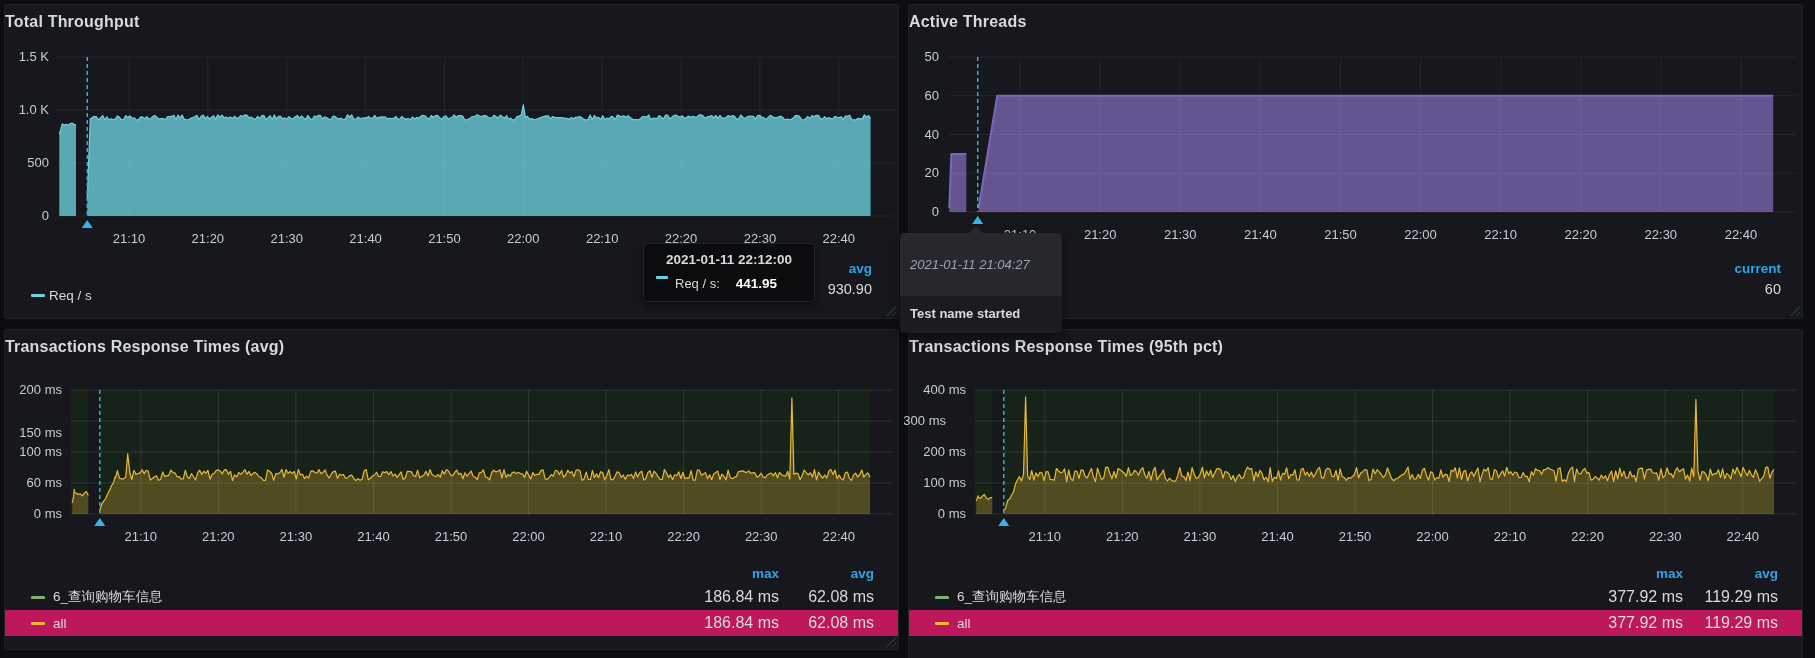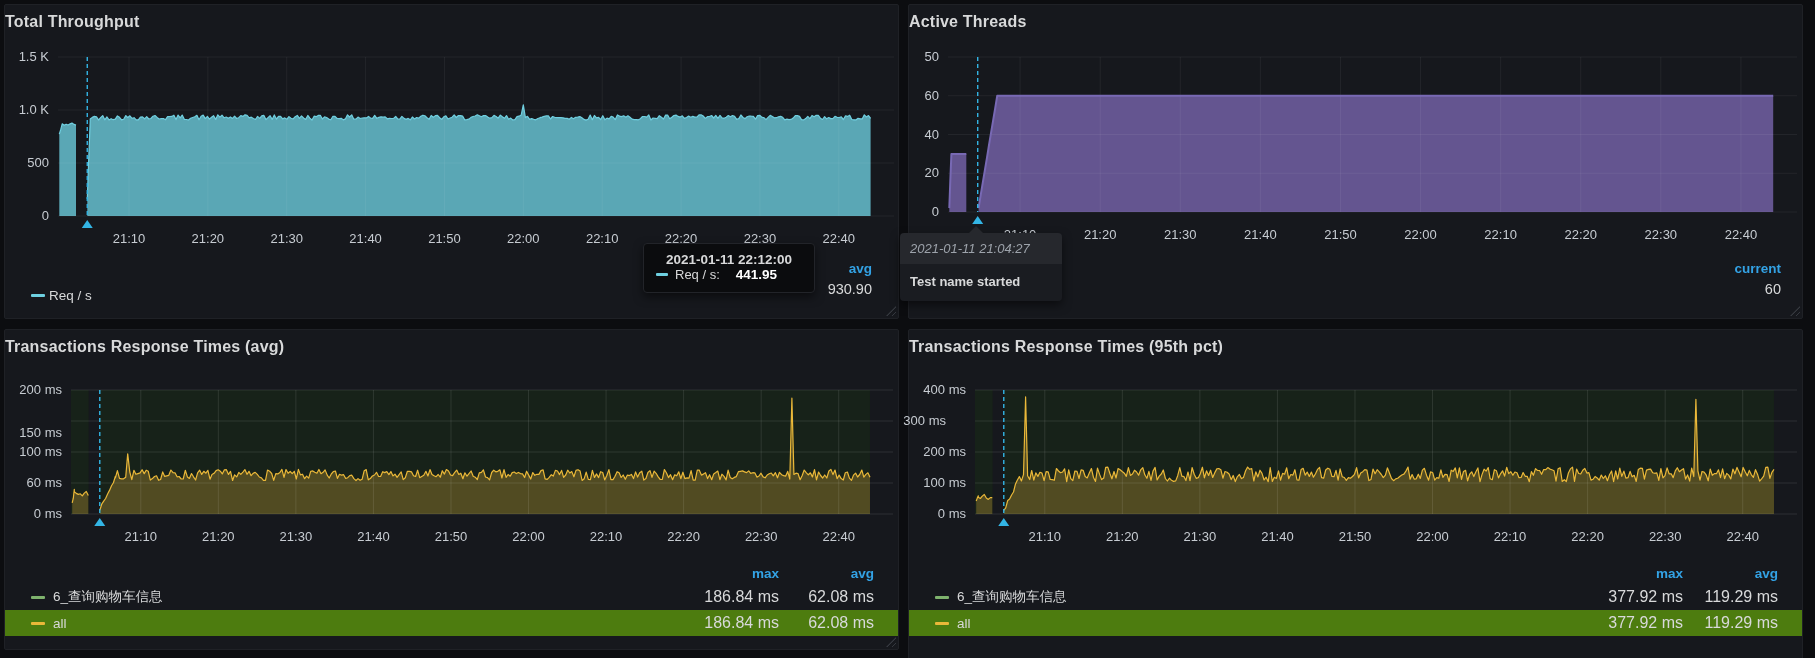--- a/index.html
+++ b/index.html
@@ -29,40 +29,40 @@
   #panel-0 .legend-right { right:26px; }
   #panel-1 .legend-right { right:21px; }
   .legend-stat-header { font-size:13.5px; font-weight:bold; color:#33a2e5; cursor:pointer; }
   .legend-stat-value { font-size:14.5px; color:#d8d9da; margin-top:5px; }
 
   
   .legend-table { position:absolute; left:0; right:0; top:232px; }
   .lg-header { display:flex; justify-content:flex-end; height:22px; align-items:center; padding-right:24px; }
   .lg-header span { width:95px; text-align:right; font-size:13.5px; font-weight:bold; color:#33a2e5; cursor:pointer; }
   .lg-row { display:flex; align-items:center; height:26px; padding:0 24px 0 26px; }
-  .lg-row.highlight { background:#4d7c0f; }
+  .lg-row.highlight { background:#be185d; }
   .lg-name { flex:1; display:flex; align-items:center; gap:8px; font-size:13.5px; color:#d8d9da; cursor:pointer; }
   .lg-val { width:95px; text-align:right; font-size:16px; color:#d8d9da; }
 
   
   .tooltip-data { position:absolute; left:643px; top:243px; width:172px; z-index:20;
                   background:#0b0c0e; border:1px solid #222429; border-radius:4px;
                   padding:8px 12px 10px 12px; box-shadow:0 4px 10px rgba(0,0,0,.5); }
   .tt-time { text-align:center; font-size:13.5px; font-weight:bold; color:#d8d9da; }
-  .tt-row { display:flex; align-items:center; }
+  .tt-row { display:flex; align-items:flex-start; margin-top:9px; }
   .tt-dash { width:12px; height:3px; border-radius:1px; margin-right:7px; }
   .tt-series { font-size:13px; color:#d8d9da; }
   .tt-val { font-size:13.5px; font-weight:bold; color:#ffffff; margin-left:16px; }
 
   .tooltip-annot { position:absolute; left:900px; top:233px; width:162px; z-index:20;
                    border-radius:4px; overflow:visible; box-shadow:0 4px 10px rgba(0,0,0,.5); }
   .ta-caret { position:absolute; left:69px; top:-7px; width:0; height:0;
               border-left:7px solid transparent; border-right:7px solid transparent;
               border-bottom:7px solid #26282d; }
-  .ta-header { background:#26282d; border-radius:4px 4px 0 0; padding:8px 10px;
+  .ta-header { background:#26282d; border-radius:4px 4px 0 0; padding:24px 10px;
                font-size:13px; font-style:italic; color:#9da3ab; white-space:nowrap; }
   .ta-body { background:#1a1c21; border-radius:0 0 4px 4px; padding:10px 10px 12px 10px;
              font-size:13px; font-weight:bold; color:#d8d9da; }
 
   .resize-handle { position:absolute; right:2px; bottom:2px; width:10px; height:10px; cursor:nwse-resize;
                    background:repeating-linear-gradient(135deg, transparent 0 3px, #3d4148 3px 4px);
                    clip-path:polygon(100% 0, 100% 100%, 0 100%); opacity:.8; }
 </style>
 </head>
 <body>

